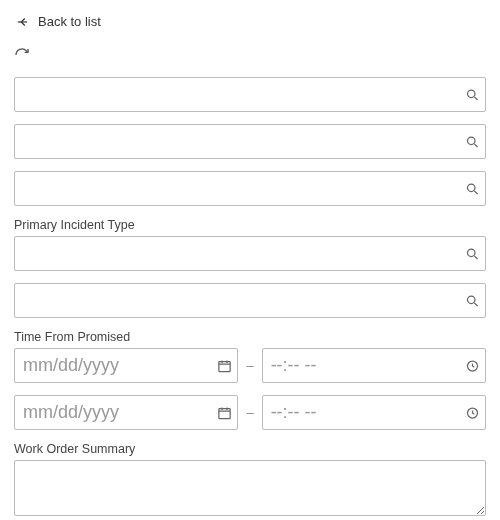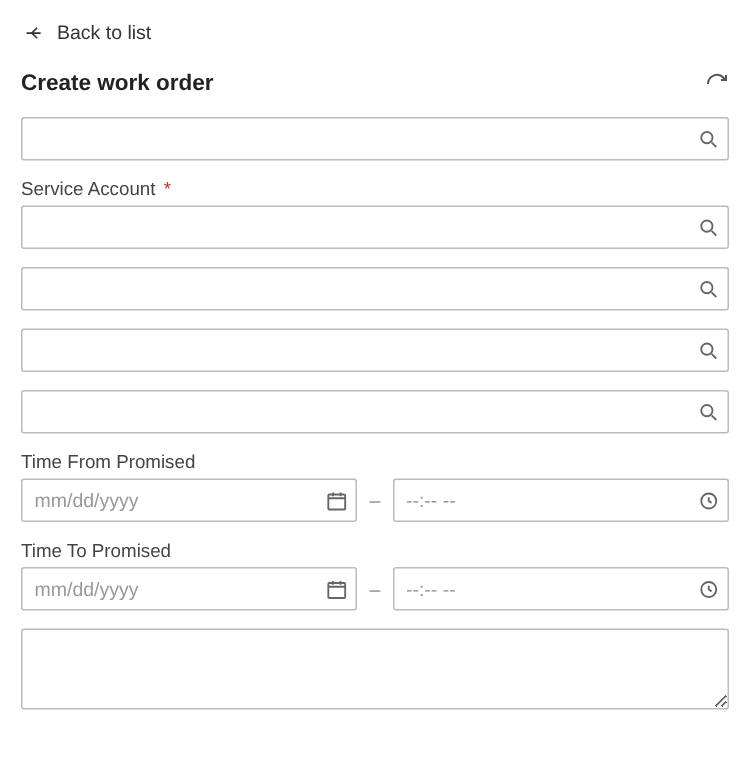--- a/index.html
+++ b/index.html
@@ -38,21 +38,21 @@
     .req { color: #c0392b; margin-left: 2px; }
     .lookup-wrap {
       position: relative;
       width: 100%;
     }
     .lookup-input, .date-input, .time-input, .textarea {
       width: 100%;
       border: 1px solid #bbb;
       border-radius: 2px;
       padding: 6px 28px 6px 8px;
-      font-size: 13px;
+      font-size: 18px;
       color: #4c1d95;
       background: #fff;
     }
     .lookup-icon, .cal-icon, .clock-icon {
       position: absolute;
       right: 6px;
       top: 50%;
       transform: translateY(-50%);
       width: 15px;
       height: 15px;
@@ -79,62 +79,60 @@
 
 <div class="back-row">
   <svg class="arrow-left-svg" viewBox="0 0 24 24" fill="none" stroke-width="2">
     <path d="M15 6l-6 6 6 6"></path>
       <path d="M3 12h16"></path>
   </svg>
   <span class="back-text">Back to list</span>
 </div>
 
 <div class="title-row">
-  <div class="title">Create work order</div>
   <svg class="refresh-svg" viewBox="0 0 24 24" fill="none" stroke-width="2">
     <path d="M3 12a9 9 0 0 1 15.5-6.3L21 8"></path>
       <path d="M21 3v5h-5"></path>
   </svg>
 </div>
 
 <div class="field">
-  <div class="lookup-wrap">
-    <input class="lookup-input" type="text" value="" style="">
-    <svg class="lookup-icon" viewBox="0 0 24 24" stroke-width="2">
-        <circle cx="10" cy="10" r="6"></circle>
-        <path d="M20 20l-5-5"></path>
-      </svg>
-  </div>
-</div>
-
-<div class="field">
-  <label class="field-label">
-    <span>Service Account</span>
-    <span class="req">*</span>
-  </label>
   <div class="lookup-wrap">
     <input class="lookup-input" type="text" value="" style="">
     <svg class="lookup-icon" viewBox="0 0 24 24" stroke-width="2">
         <circle cx="10" cy="10" r="6"></circle>
         <path d="M20 20l-5-5"></path>
       </svg>
   </div>
 </div>
 
 <div class="field">
   <div class="lookup-wrap">
     <input class="lookup-input" type="text" value="" style="">
     <svg class="lookup-icon" viewBox="0 0 24 24" stroke-width="2">
         <circle cx="10" cy="10" r="6"></circle>
         <path d="M20 20l-5-5"></path>
       </svg>
   </div>
 </div>
 
 <div class="field">
+  <div class="lookup-wrap">
+    <input class="lookup-input" type="text" value="" style="">
+    <svg class="lookup-icon" viewBox="0 0 24 24" stroke-width="2">
+        <circle cx="10" cy="10" r="6"></circle>
+        <path d="M20 20l-5-5"></path>
+      </svg>
+  </div>
+</div>
+
+<div class="field">
+  <label class="field-label">
+    <span>Primary Incident Type</span>
+  </label>
   <div class="lookup-wrap">
     <input class="lookup-input" type="text" value="" style="">
     <svg class="lookup-icon" viewBox="0 0 24 24" stroke-width="2">
         <circle cx="10" cy="10" r="6"></circle>
         <path d="M20 20l-5-5"></path>
       </svg>
   </div>
 </div>
 
 <div class="field">
@@ -164,37 +162,37 @@
       <input class="time-input" type="text" placeholder="--:-- --" style="">
       <svg class="clock-icon" viewBox="0 0 24 24" stroke-width="2">
           <circle cx="12" cy="12" r="8"></circle>
           <path d="M12 8v4l3 2"></path>
         </svg>
     </div>
   </div>
 </div>
 
 <div class="field">
-  <label class="field-label">
-    <span>Time To Promised</span>
-  </label>
   <div class="datetime-row">
     <div class="dt-half">
       <input class="date-input" type="text" placeholder="mm/dd/yyyy" style="">
       <svg class="cal-icon" viewBox="0 0 24 24" stroke-width="2">
           <rect x="3" y="5" width="18" height="16" rx="1"></rect>
           <path d="M3 9h18M8 3v4M16 3v4"></path>
         </svg>
     </div>
     <span class="dash">–</span>
     <div class="dt-half">
       <input class="time-input" type="text" placeholder="--:-- --" style="">
       <svg class="clock-icon" viewBox="0 0 24 24" stroke-width="2">
           <circle cx="12" cy="12" r="8"></circle>
           <path d="M12 8v4l3 2"></path>
         </svg>
     </div>
   </div>
 </div>
 
 <div class="field">
+  <label class="field-label">
+    <span>Work Order Summary</span>
+  </label>
   <textarea class="textarea" style=""></textarea>
 </div>
 
 </body></html>

